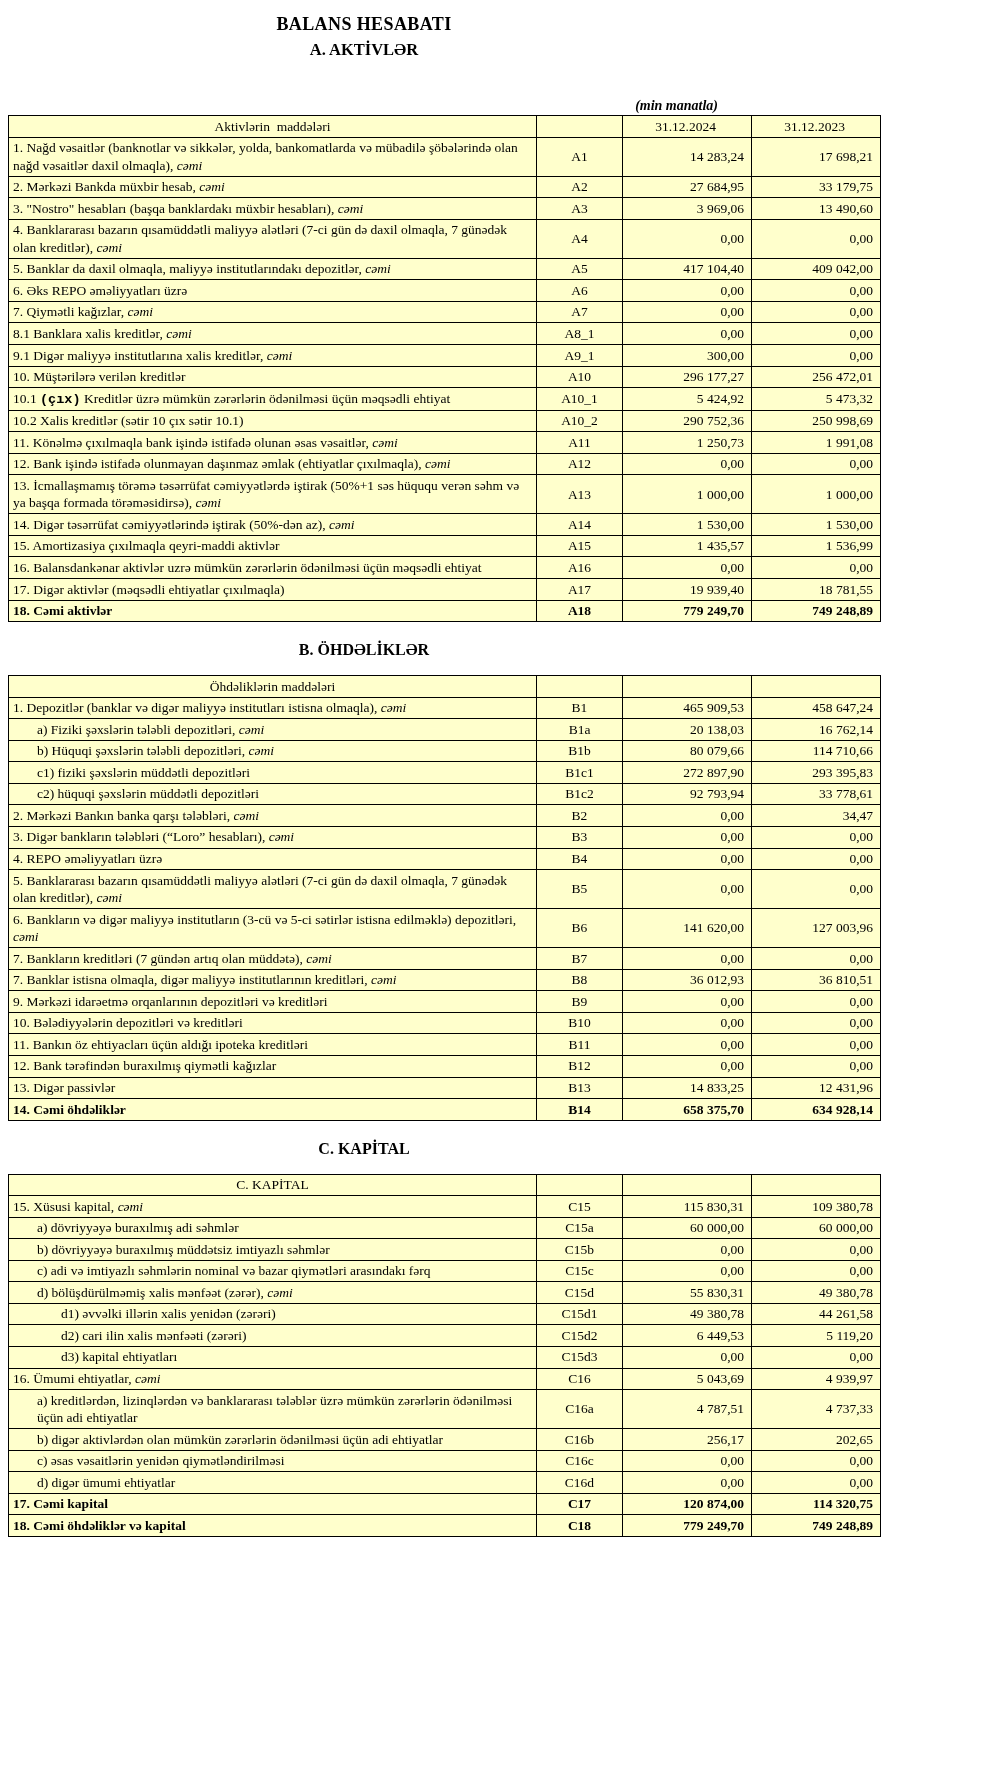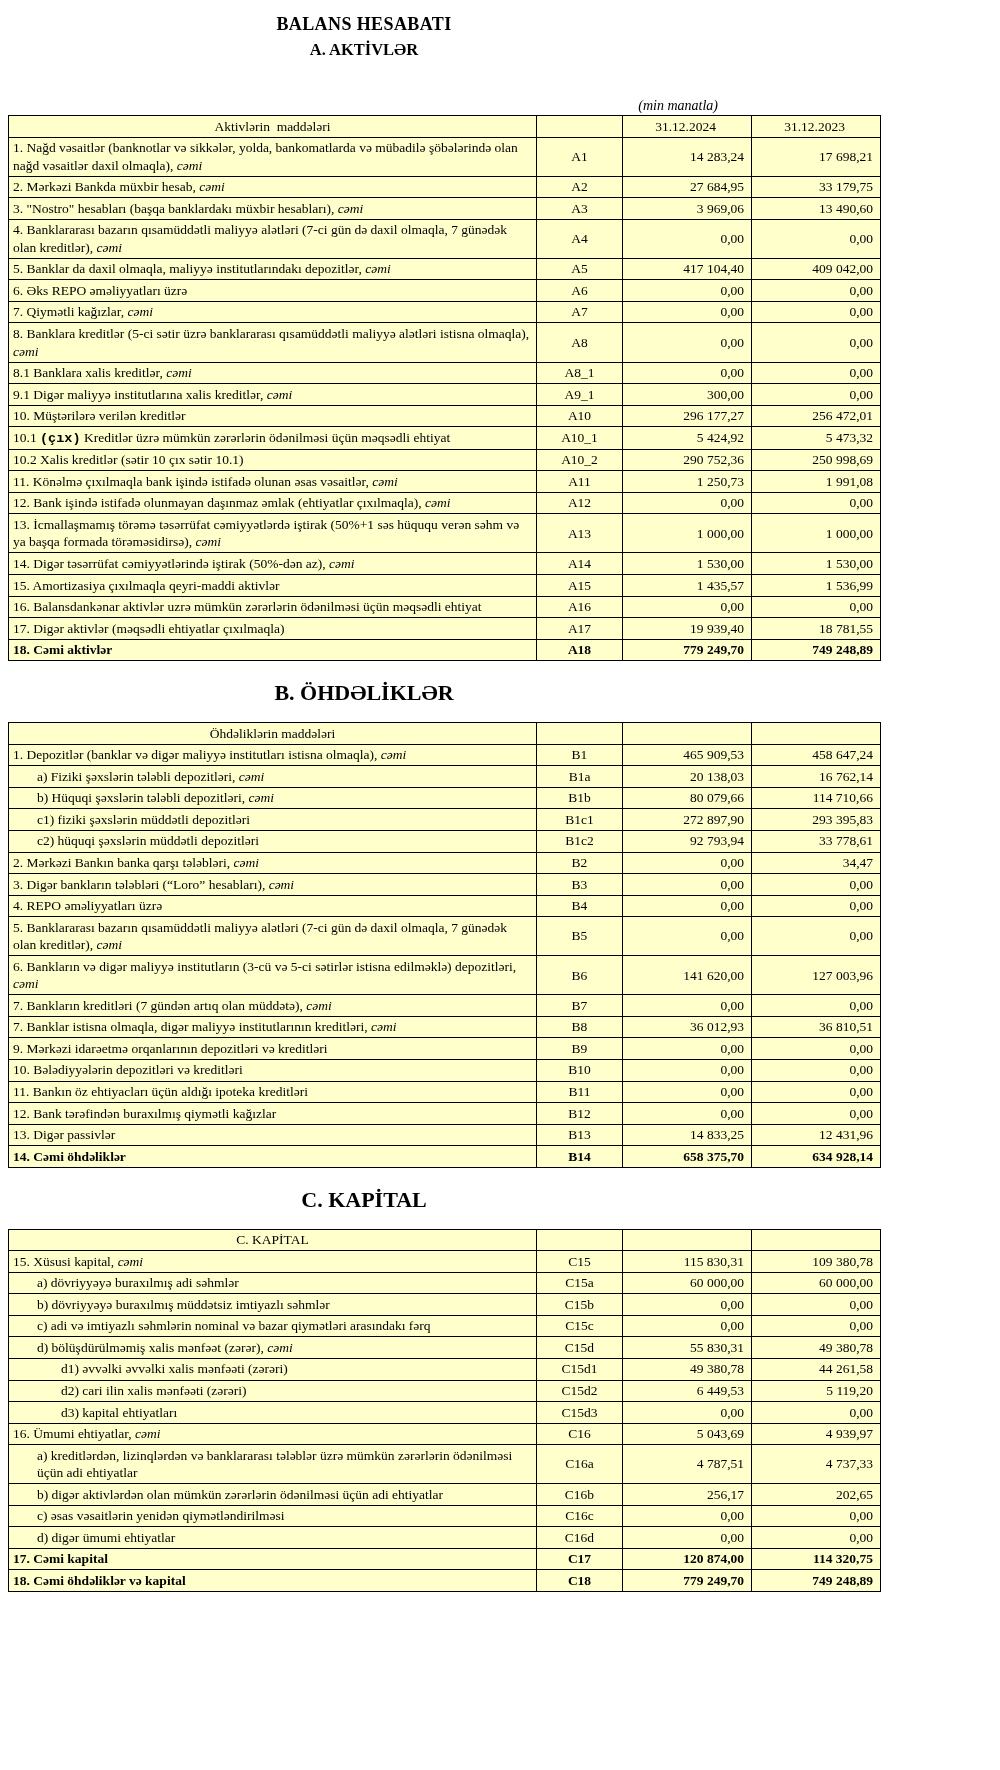--- a/index.html
+++ b/index.html
@@ -4,22 +4,22 @@
 <style>
   html,body{margin:0;padding:0;background:#fff;}
   .page{
     width:1000px;height:1770px;box-sizing:border-box;
     padding:14px 0 0 8px;overflow:hidden;background:#fff;
     font-family:"Liberation Serif","DejaVu Serif",serif;color:#000;
   }
   .content{width:712px;}
   .title{font-size:18px;font-weight:bold;text-align:center;letter-spacing:.4px;}
   .subtitle{font-size:16.5px;font-weight:bold;text-align:center;margin-top:5px;}
-  .unit-note{font-size:14px;font-style:italic;font-weight:normal;text-align:right;margin:38px 2px 1px 0;}
-  .section-heading{font-size:22px;font-weight:bold;text-align:center;margin:19px 0 16px;}
+  .unit-note{font-size:14px;font-style:italic;font-weight:bold;text-align:right;margin:38px 2px 1px 0;}
+  .section-heading{font-size:16px;font-weight:bold;text-align:center;margin:19px 0 16px;}
   table{
     border-collapse:collapse;width:872px;background:#ffffcc;
     table-layout:fixed;border:1.5px solid #000;margin:0;
   }
   td{
     border:1px solid #000;padding:1.5px 4px;font-size:13.5px;
     line-height:1.3;vertical-align:middle;word-wrap:break-word;
   }
   .name-cell{text-align:left;}
   .code-cell{text-align:center;}
@@ -90,26 +90,20 @@
               <td class="num-cell">0,00</td>
               <td class="num-cell">0,00</td>
             </tr>
             <tr>
               <td class="name-cell"><span>7. Qiymətli kağızlar, </span><span class="it">cəmi</span></td>
               <td class="code-cell">A7</td>
               <td class="num-cell">0,00</td>
               <td class="num-cell">0,00</td>
             </tr>
             <tr>
-              <td class="name-cell"><span>8. Banklara kreditlər (5-ci sətir üzrə banklararası qısamüddətli maliyyə alətləri istisna olmaqla), </span><span class="it">cəmi</span></td>
-              <td class="code-cell">A8</td>
-              <td class="num-cell">0,00</td>
-              <td class="num-cell">0,00</td>
-            </tr>
-            <tr>
               <td class="name-cell"><span>8.1 Banklara xalis kreditlər, </span><span class="it">cəmi</span></td>
               <td class="code-cell">A8_1</td>
               <td class="num-cell">0,00</td>
               <td class="num-cell">0,00</td>
             </tr>
             <tr>
               <td class="name-cell"><span>9.1 Digər maliyyə institutlarına xalis kreditlər, </span><span class="it">cəmi</span></td>
               <td class="code-cell">A9_1</td>
               <td class="num-cell">300,00</td>
               <td class="num-cell">0,00</td>
@@ -346,21 +340,21 @@
               <td class="num-cell">0,00</td>
               <td class="num-cell">0,00</td>
             </tr>
             <tr>
               <td class="name-cell indent1"><span>d) bölüşdürülməmiş xalis mənfəət (zərər), </span><span class="it">cəmi</span></td>
               <td class="code-cell">C15d</td>
               <td class="num-cell">55 830,31</td>
               <td class="num-cell">49 380,78</td>
             </tr>
             <tr>
-              <td class="name-cell indent2"><span>d1) əvvəlki əvvəlki xalis mənfəəti (zərəri)</span></td>
+              <td class="name-cell indent2"><span>d1) əvvəlki illərin xalis yenidən (zərəri)</span></td>
               <td class="code-cell">C15d1</td>
               <td class="num-cell">49 380,78</td>
               <td class="num-cell">44 261,58</td>
             </tr>
             <tr>
               <td class="name-cell indent2"><span>d2) cari ilin xalis mənfəəti (zərəri)</span></td>
               <td class="code-cell">C15d2</td>
               <td class="num-cell">6 449,53</td>
               <td class="num-cell">5 119,20</td>
             </tr>

